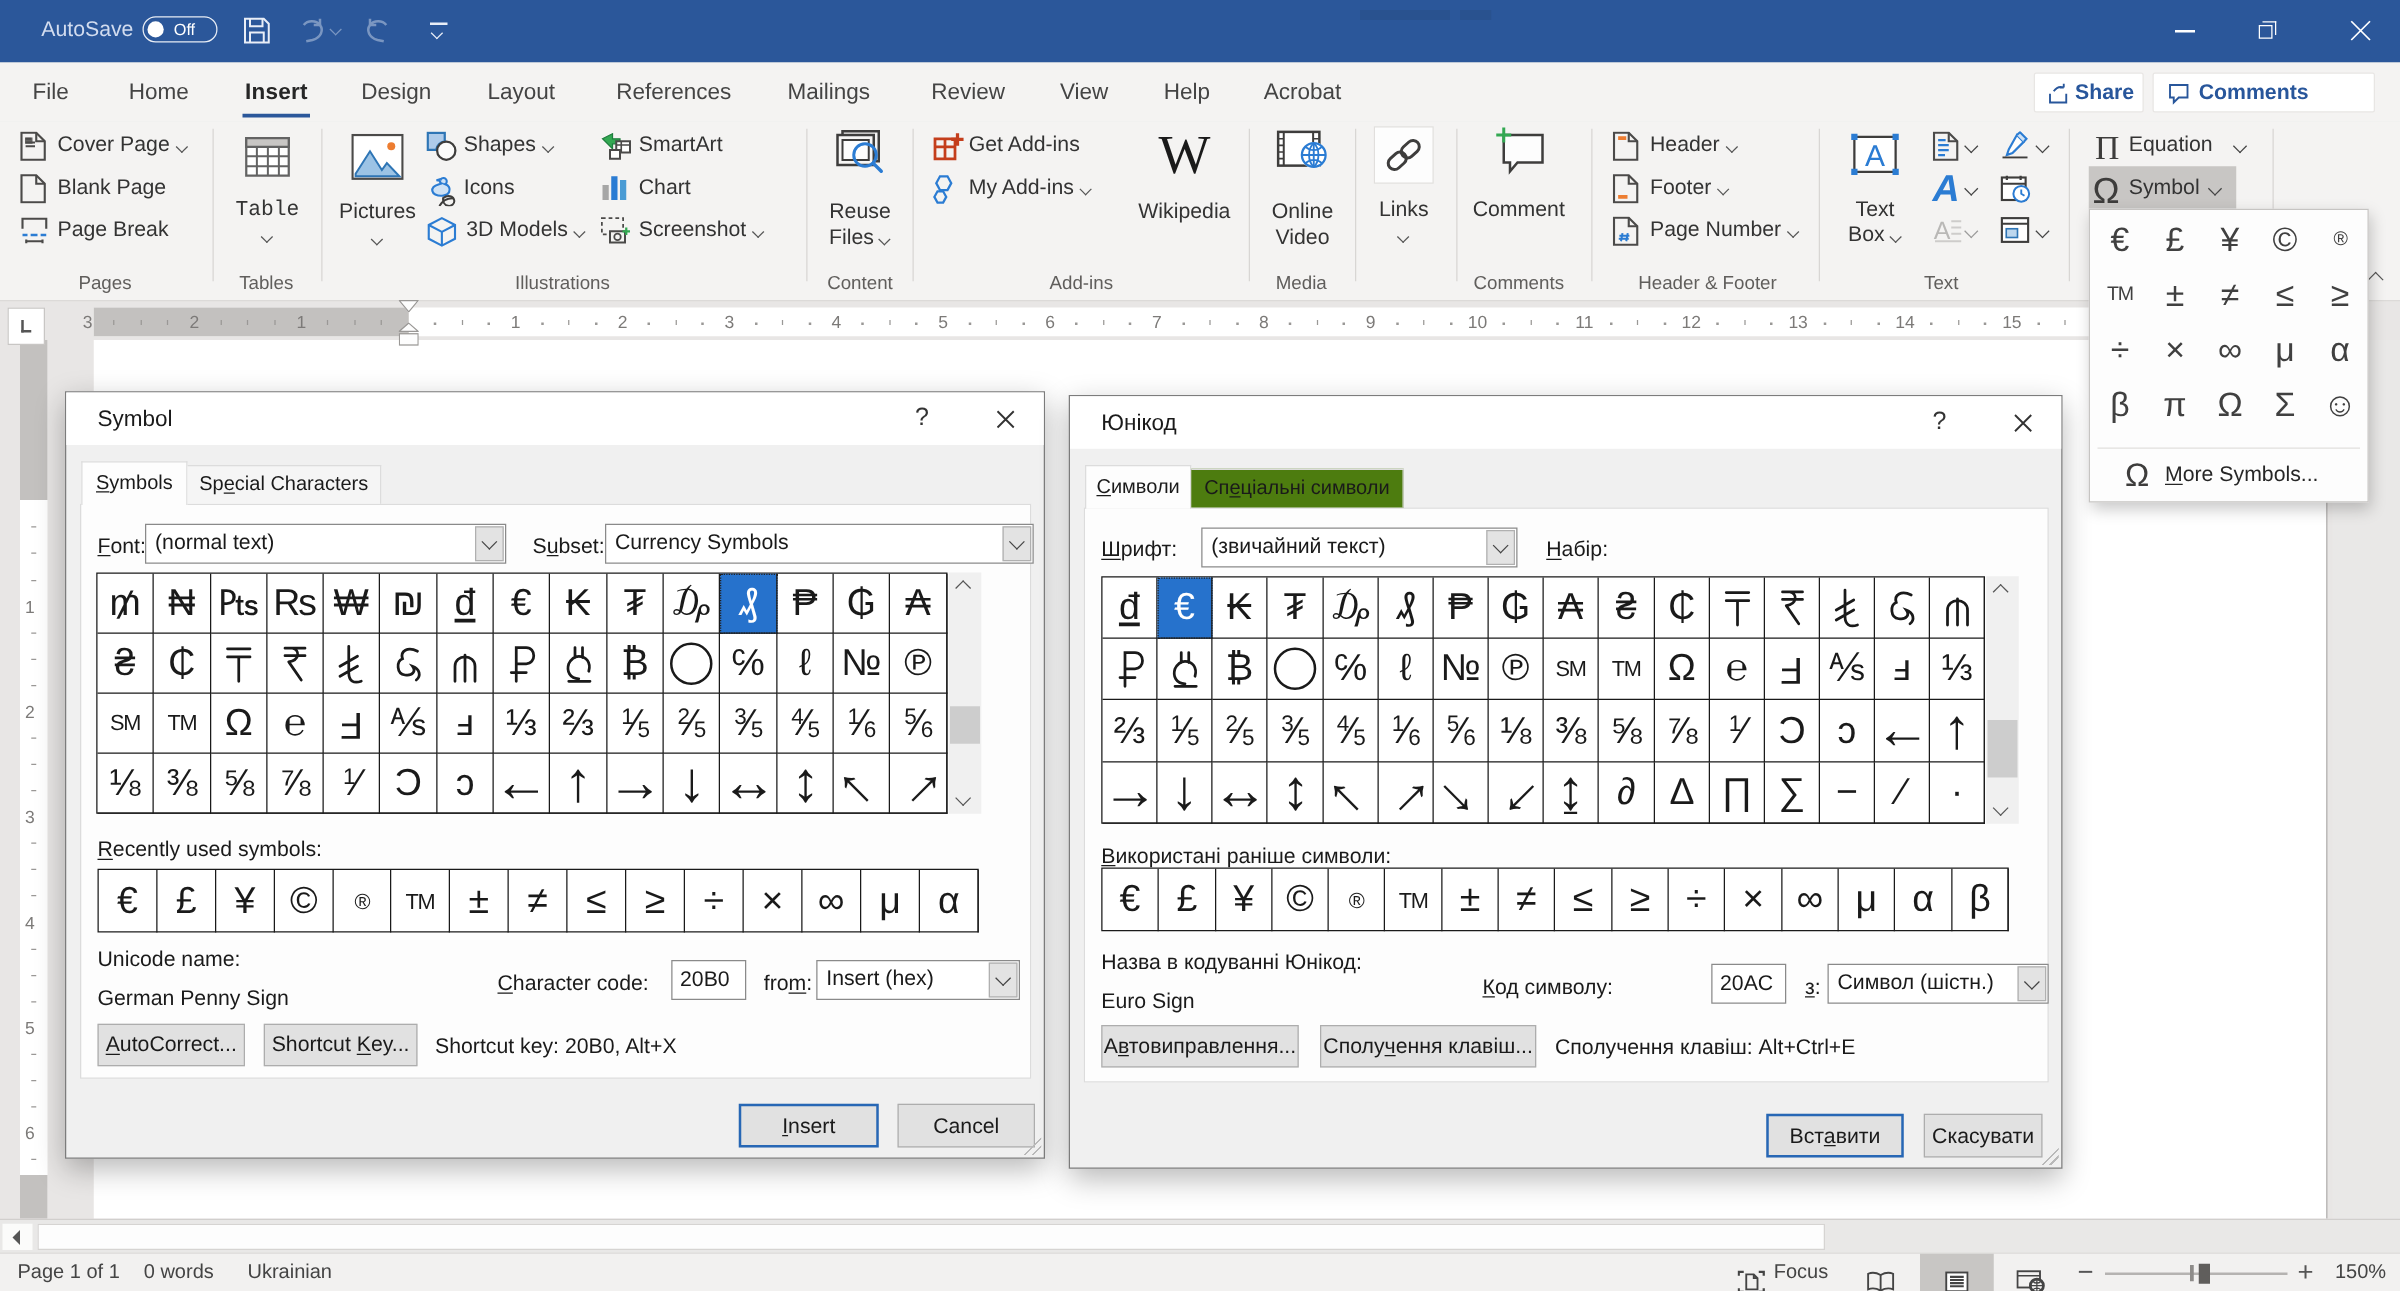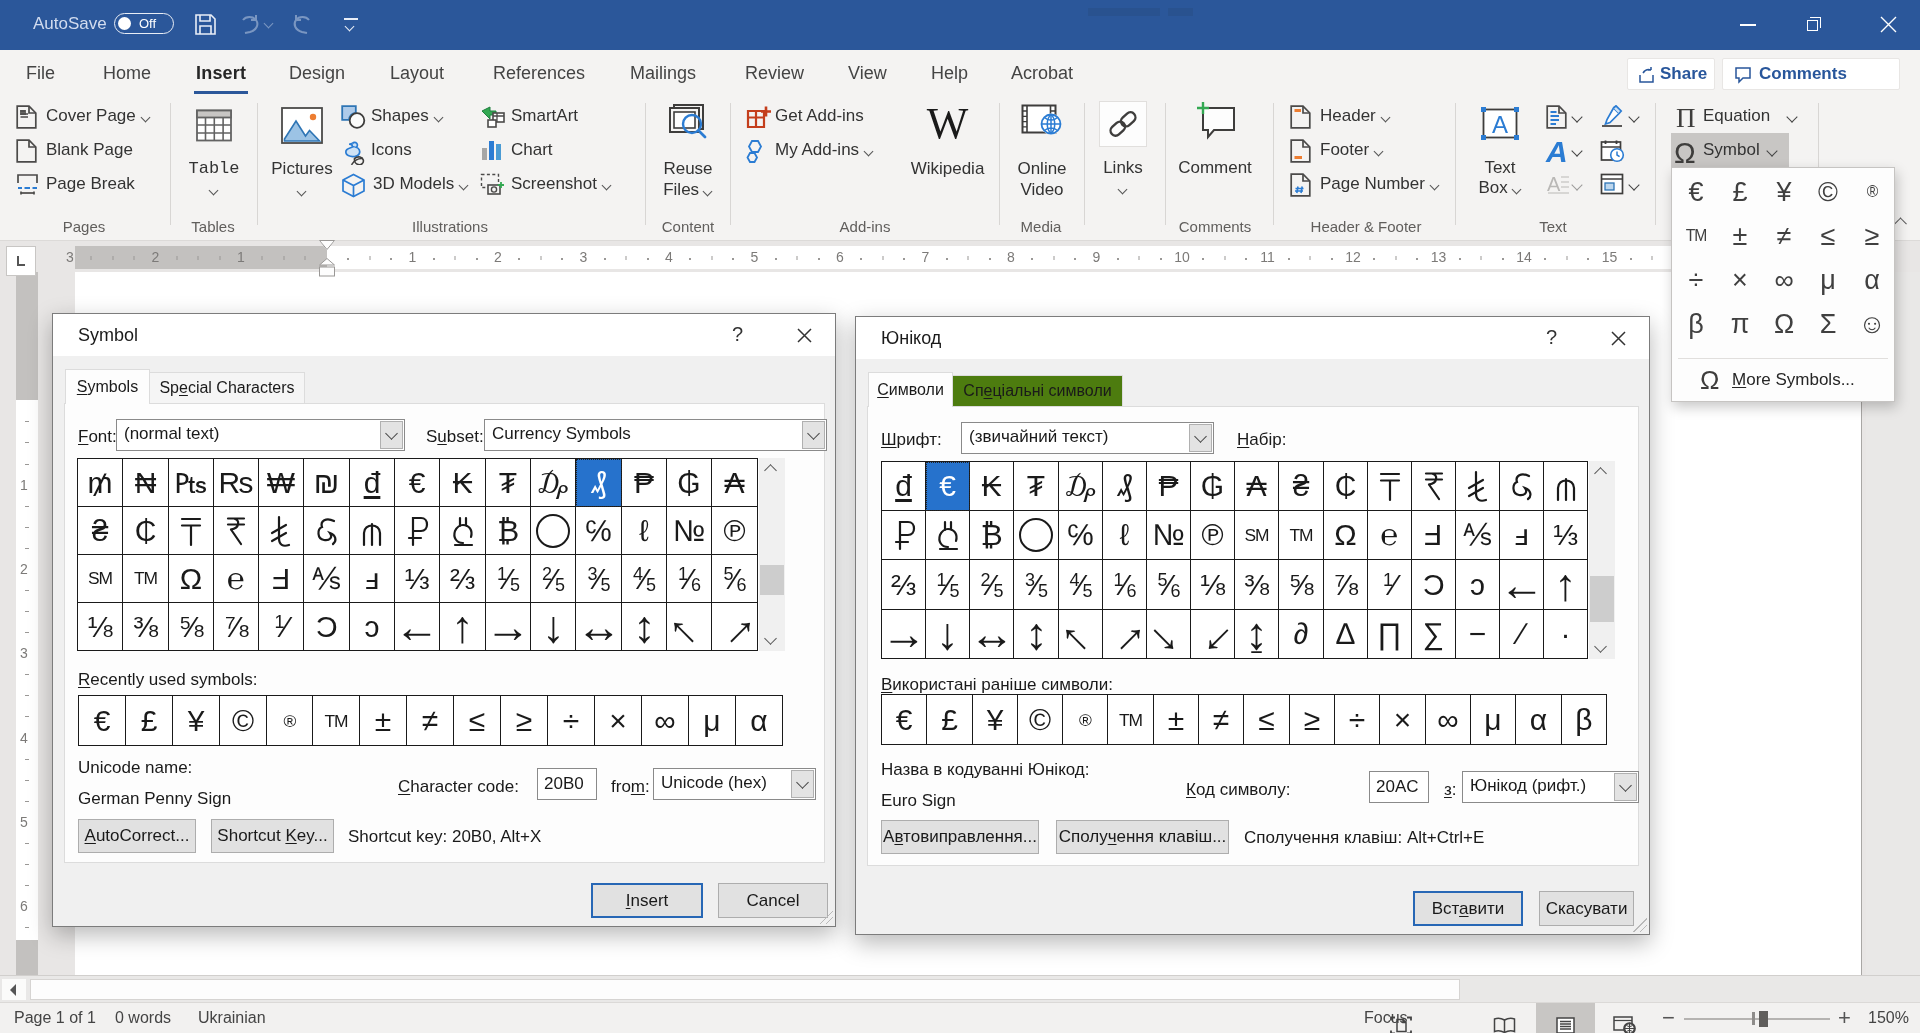--- a/index.html
+++ b/index.html
@@ -640,21 +640,21 @@
     <div id="harrow">
       <div style="position:absolute;left:8px;top:5px;width:0;height:0;border:6px solid transparent;border-right-color:#555;border-left-width:0"></div>
     </div>
     <div id="hthumb"></div>
   </div>
 
 <div id="statusbar">
   <div class="it" style="left:14px;">Page 1 of 1</div>
   <div class="it" style="left:115px;">0 words</div>
   <div class="it" style="left:198px;">Ukrainian</div>
-  <div class="it" style="left:1364px;">Focus</div>
+  <div class="it" style="left:1419px;">Focus</div>
   <svg class="it" style="left:1390px;top:7px" width="22" height="18" viewBox="0 0 22 18" fill="none" stroke="#444" stroke-width="1.5">
     <path d="M1 4 V1 H5 M17 1 H21 V4 M21 14 V17 H17 M5 17 H1 V14" stroke-width="1.8"></path>
     <path d="M7 3 H13 L16 6 V15 H7 Z M13 3 V6 H16"></path>
   </svg>
   <svg class="it" style="left:1493px;top:7px" width="23" height="17" viewBox="0 0 23 17" fill="none" stroke="#444" stroke-width="1.5">
     <path d="M1.5 2 C5 0.5 8 1 11.5 3 C15 1 18 0.5 21.5 2 V14.5 C18 13 15 13.5 11.5 15.5 C8 13.5 5 13 1.5 14.5 Z"></path>
       <path d="M11.5 3 V15"></path>
   </svg>
   <div class="it" style="left:1536px;width:59px;background:#c8c6c4"></div>
   <svg class="it" style="left:1556px;top:7px" width="19" height="17" viewBox="0 0 19 17" fill="none" stroke="#444" stroke-width="1.5">
@@ -856,21 +856,21 @@
       <div class="cell nob" style="left:657px;top:0;width:47px;height:50px;">α</div>
     </div>
     <div class="dlabel" style="left:25px;top:444px;">Unicode name:</div>
     <div class="dlabel" style="left:25px;top:475px;">German Penny Sign</div>
     <div class="dlabel" style="left:345px;top:463px;"><span class="u">C</span>haracter code:</div>
     <div class="tbox" style="left:484px;top:454px;width:60px;height:32px;">
       <div style="position:absolute;left:6px;top:5px;">20B0</div>
     </div>
     <div class="dlabel" style="left:558px;top:463px;">fro<span class="u">m</span>:</div>
     <div class="combo" style="left:600px;top:454px;width:163px;height:32px;">
-      <div class="ctext">Unicode (hex)</div>
+      <div class="ctext">Insert (hex)</div>
       <div class="cbtn"></div>
     </div>
     <div class="btn" style="left:25px;top:505px;width:118px;height:34px;line-height:32px;"><span class="u">A</span>utoCorrect...</div>
     <div class="btn" style="left:158px;top:505px;width:123px;height:34px;line-height:32px;">Shortcut <span class="u">K</span>ey...</div>
     <div class="dlabel" style="left:295px;top:513px;">Shortcut key: 20B0, Alt+X</div>
     <div class="btn def" style="left:538px;top:569px;width:112px;height:35px;line-height:31px;"><span class="u">I</span>nsert</div>
     <div class="btn" style="left:665px;top:569px;width:110px;height:35px;line-height:33px;">Cancel</div>
     <div class="grip"></div>
   </div>
 <div id="dlg-ua" class="dialog" style="left:855px;top:316px;width:795px;height:619px;">
@@ -1060,21 +1060,21 @@
       <div class="cell nob" style="left:680px;top:0;width:45px;height:50px;">β</div>
     </div>
     <div class="dlabel" style="left:25px;top:443px;">Назва в кодуванні Юнікод:</div>
     <div class="dlabel" style="left:25px;top:474px;">Euro Sign</div>
     <div class="dlabel" style="left:330px;top:463px;"><span class="u">К</span>од символу:</div>
     <div class="tbox" style="left:513px;top:454px;width:60px;height:32px;">
       <div style="position:absolute;left:6px;top:5px;">20AC</div>
     </div>
     <div class="dlabel" style="left:588px;top:463px;"><span class="u">з</span>:</div>
     <div class="combo" style="left:606px;top:454px;width:177px;height:32px;">
-      <div class="ctext">Юнікод (рифт.)</div>
+      <div class="ctext">Символ (шістн.)</div>
       <div class="cbtn"></div>
     </div>
     <div class="btn" style="left:25px;top:503px;width:158px;height:34px;line-height:32px;">А<span class="u">в</span>товиправлення...</div>
     <div class="btn" style="left:200px;top:503px;width:173px;height:34px;line-height:32px;">Сполу<span class="u">ч</span>ення клавіш...</div>
     <div class="dlabel" style="left:388px;top:511px;">Сполучення клавіш: Alt+Ctrl+E</div>
     <div class="btn def" style="left:557px;top:574px;width:110px;height:35px;line-height:31px;">Вст<span class="u">а</span>вити</div>
     <div class="btn" style="left:683px;top:574px;width:95px;height:35px;line-height:33px;">Скасувати</div>
     <div class="grip"></div>
   </div>
 

